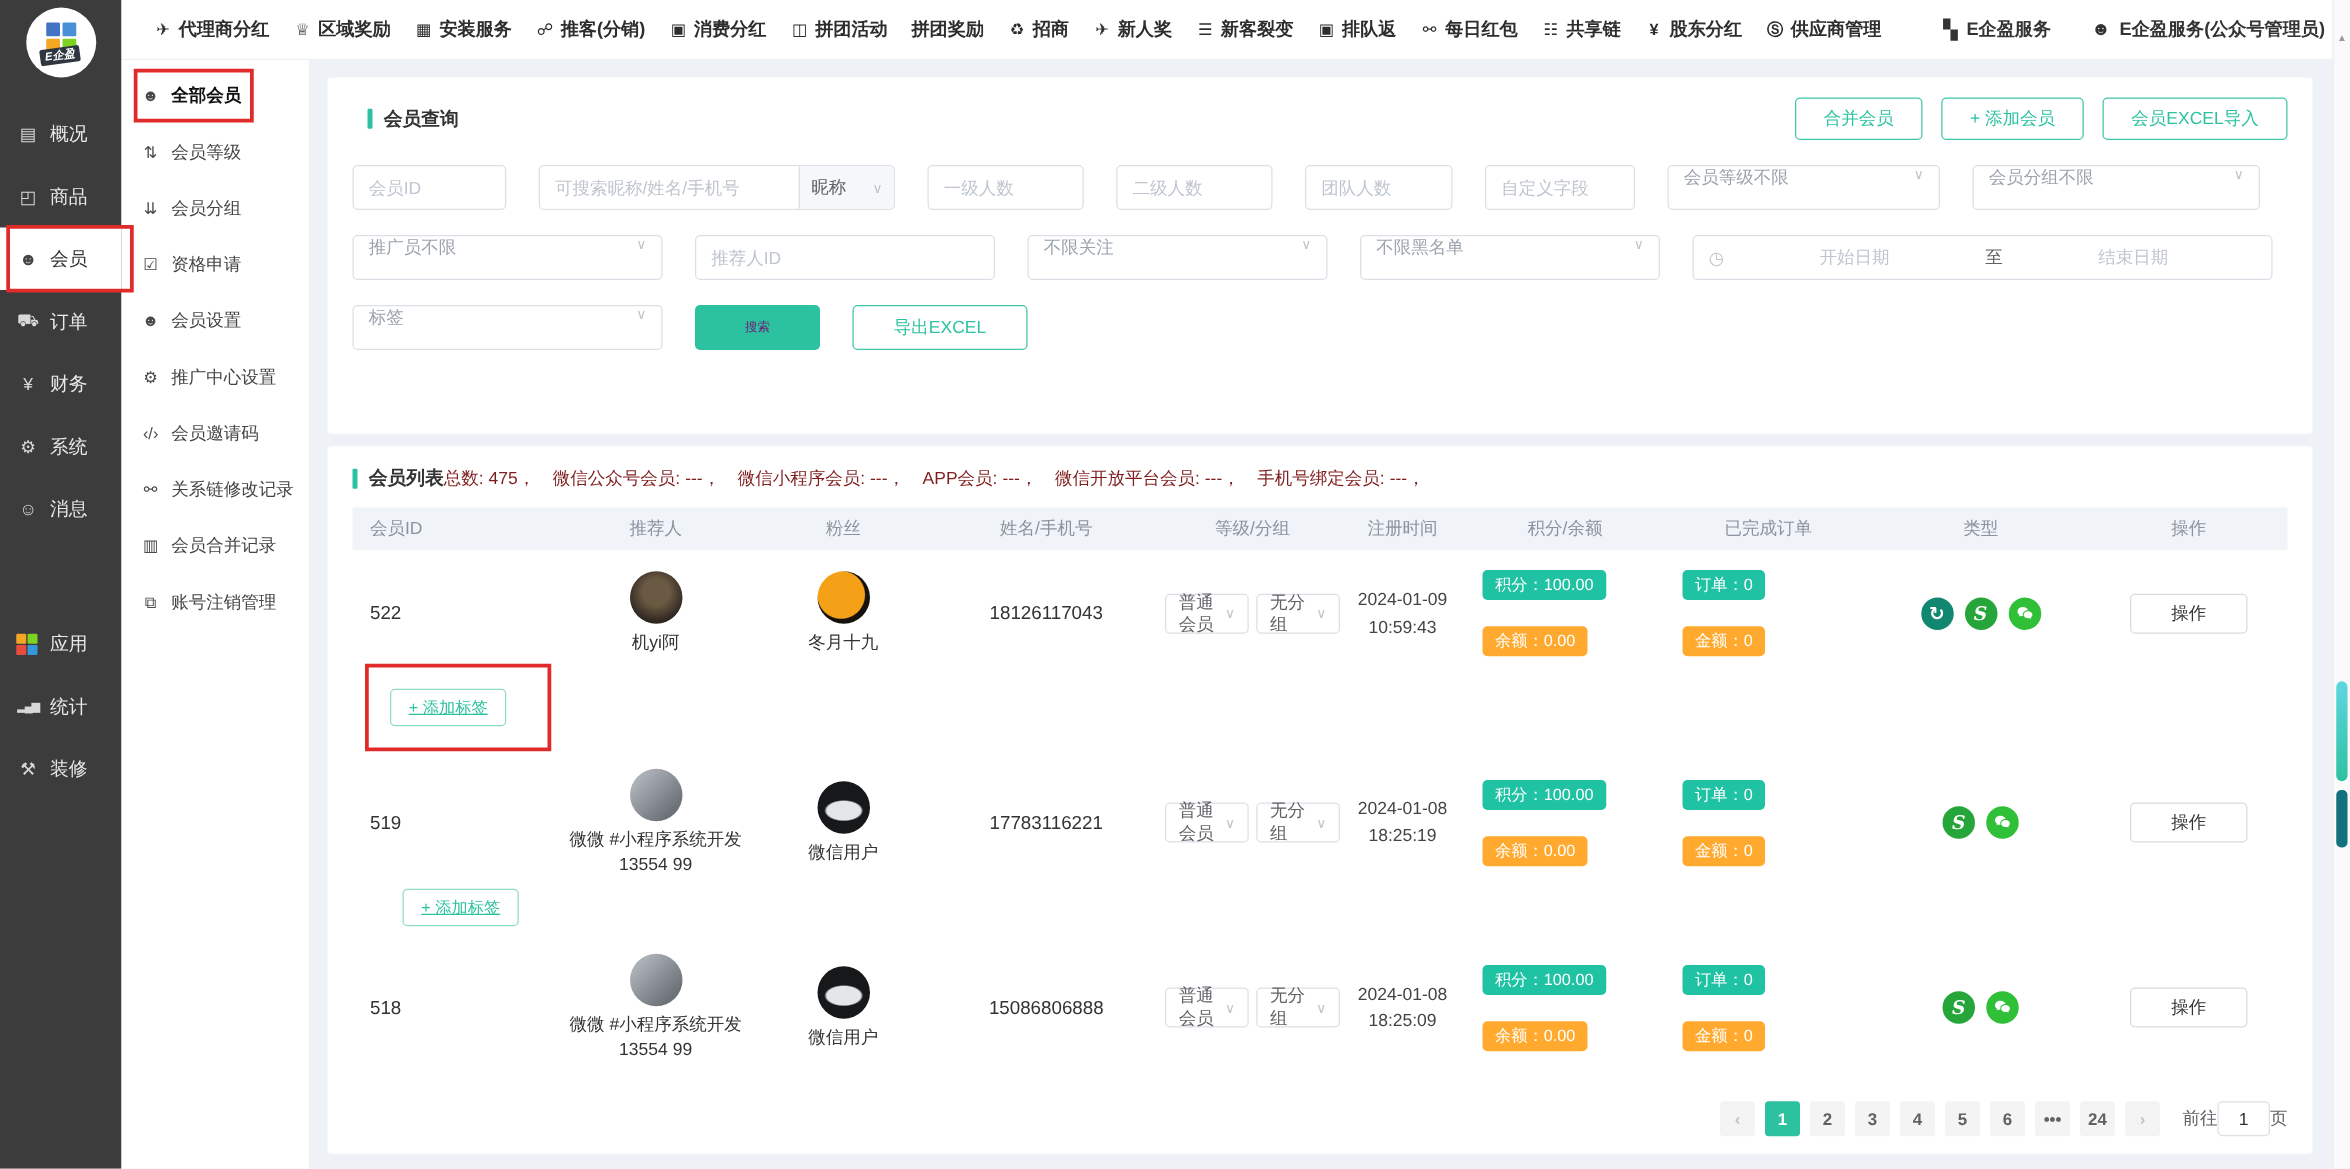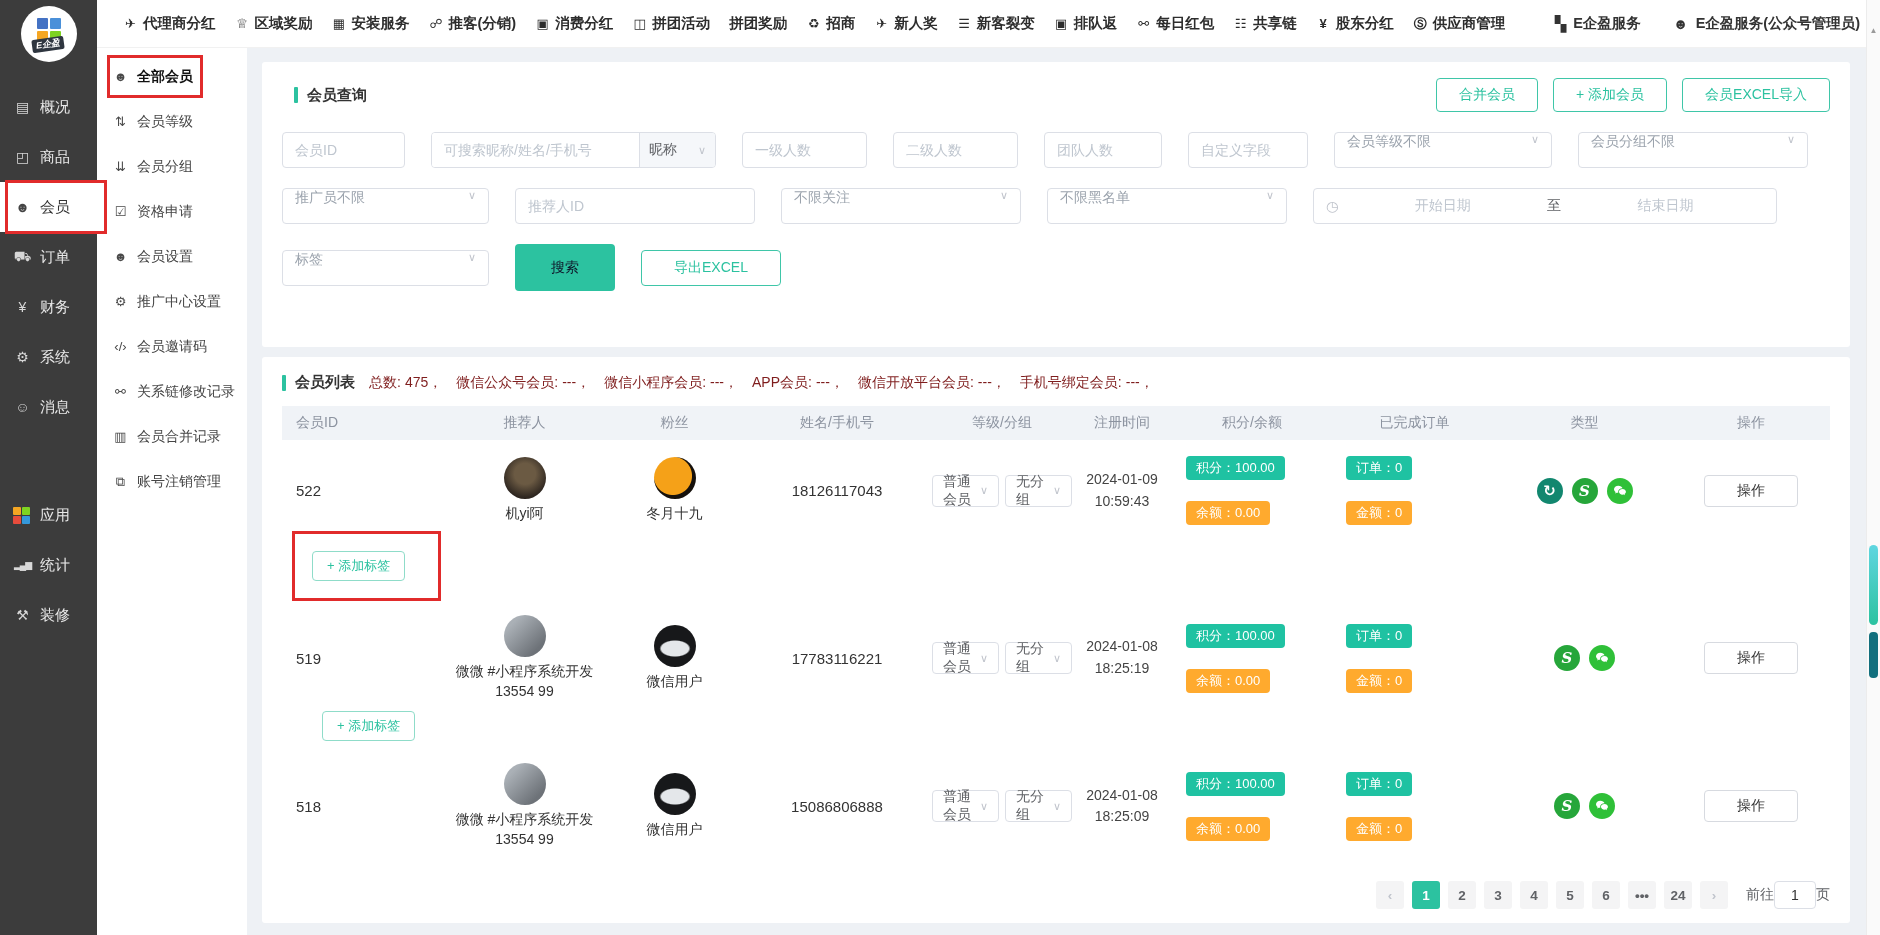--- a/index.html
+++ b/index.html
@@ -70,28 +70,28 @@
                   align-items:center; justify-content:space-between; padding:0 9px; font-size:14px; color:#606266; cursor:pointer;}
   .f-select { height:36px; border:1px solid #dcdfe6; border-radius:4px; padding:0 12px; display:flex;
               align-items:flex-start; justify-content:space-between; color:#9ba3ad; font-size:14px;
               background:#fff; cursor:pointer; }
   .chev { color:#c0c4cc; font-size:11px; margin-left:6px; }
   .f-date { height:36px; border:1px solid #dcdfe6; border-radius:4px; display:flex; align-items:center;
             padding:0 12px; background:#fff; font-size:14px; }
   .f-date .clock { color:#c0c4cc; margin-right:6px; font-size:14px; }
   .f-date .ph { flex:1; text-align:center; color:#bfc6cf; }
   .f-date .to { color:#606266; padding:0 6px; }
-  .btn-solid { height:47px; width:100px; background:#2cc2a0; color:#0f172a; border:none; border-radius:4px;
-               font-size:14px; cursor:pointer; }
+  .btn-solid { height:36px; width:100px; background:#2cc2a0; color:#701a75; border:none; border-radius:4px;
+               font-size:10px; cursor:pointer; }
   .btn-export { height:36px; width:140px; background:#fff; color:#2cc2a0; border:1px solid #3fc6a8;
                 border-radius:4px; font-size:14px; cursor:pointer; }
   .w123{width:123px;} .w285{width:285px;} .w125{width:125px;} .w118{width:118px;} .w120{width:120px;}
-  .w218{width:218px;} .w230{width:230px;} .w236{width:207px;} .w240{width:240px;} .w464{width:464px;}
-  
-  .list-head { display:flex; align-items:center; gap:14px; }
+  .w218{width:218px;} .w230{width:230px;} .w236{width:248px;} .w240{width:240px;} .w464{width:464px;}
+  
+  .list-head { display:flex; align-items:center; }
   .stats { font-size:14px; color:#7f1d1d; display:flex; gap:4px; flex-wrap:nowrap; }
   .stats b { font-weight:400; margin-right:10px; }
   .grid-cols { display:grid; grid-template-columns:160px 165px 135px 190px 140px 100px 160px 165px 175px 1fr; }
   .thead { background:#f0f3f7; height:34px; align-items:center; margin-top:14px; font-size:14px; color:#8c93a0; }
   .thead > div { text-align:center; }
   .thead > div:first-child { text-align:left; padding-left:14px; }
   .trow { align-items:center; padding:16px 0 4px; }
   .c-id { padding-left:14px; font-size:15px; color:#333; }
   .c-user { display:flex; flex-direction:column; align-items:center; gap:5px; font-size:14px; color:#333; text-align:center; }
   .c-user .uname { max-width:175px; line-height:1.4; }
@@ -117,21 +117,21 @@
   .ticon.mini { background:#26a63a; font-size:15px; font-weight:700; font-style:italic;
                 font-family:"DejaVu Serif","Liberation Serif",serif; }
   .ticon.wechat { background:#2fc038; }
   .c-action { text-align:center; }
   .btn-op { width:94px; height:32px; background:#fff; border:1px solid #d7dae0; border-radius:4px;
             font-size:14px; color:#333; cursor:pointer; }
   .tag-line { padding-left:10px; margin:2px 0 10px; }
   .tag-line.plain { padding-left:40px; margin:6px 0 16px; }
   .tag-anno { display:inline-block; border:3px solid #e12b2b; padding:17px 33px 17px 17px; }
   .btn-tag { height:30px; padding:0 14px; border:1px solid #8fdcc9; color:#2cc2a0; background:#fff;
-             border-radius:4px; font-size:13px; cursor:pointer; white-space:nowrap; }
+             border-radius:4px; font-size:13px; cursor:pointer; white-space:nowrap;text-decoration:underline; }
   
   .pagination { position:absolute; right:20px; bottom:14px; display:flex; align-items:center; gap:8px; }
   .pg-btn { min-width:28px; height:28px; padding:0 6px; background:#f4f4f5; color:#606266; border-radius:3px;
             display:flex; align-items:center; justify-content:center; font-size:13.5px; font-weight:700; cursor:pointer; }
   .pg-btn.dim { color:#c0c4cc; }
   .pg-btn.active { background:#2cc2a0; color:#fff; }
   .pg-goto { display:flex; align-items:center; gap:0; margin-left:10px; font-size:14px; color:#606266; }
   .pg-input { width:42px; height:28px; border:1px solid #dcdfe6; border-radius:4px; text-align:center;
               font-size:14px; color:#333; outline:none; }
   

